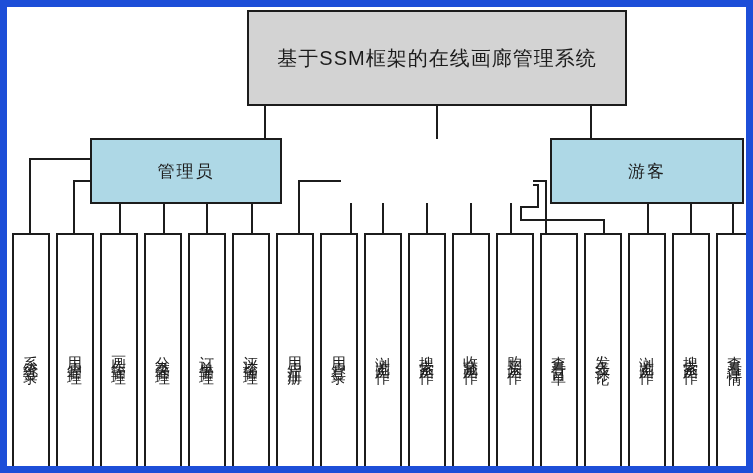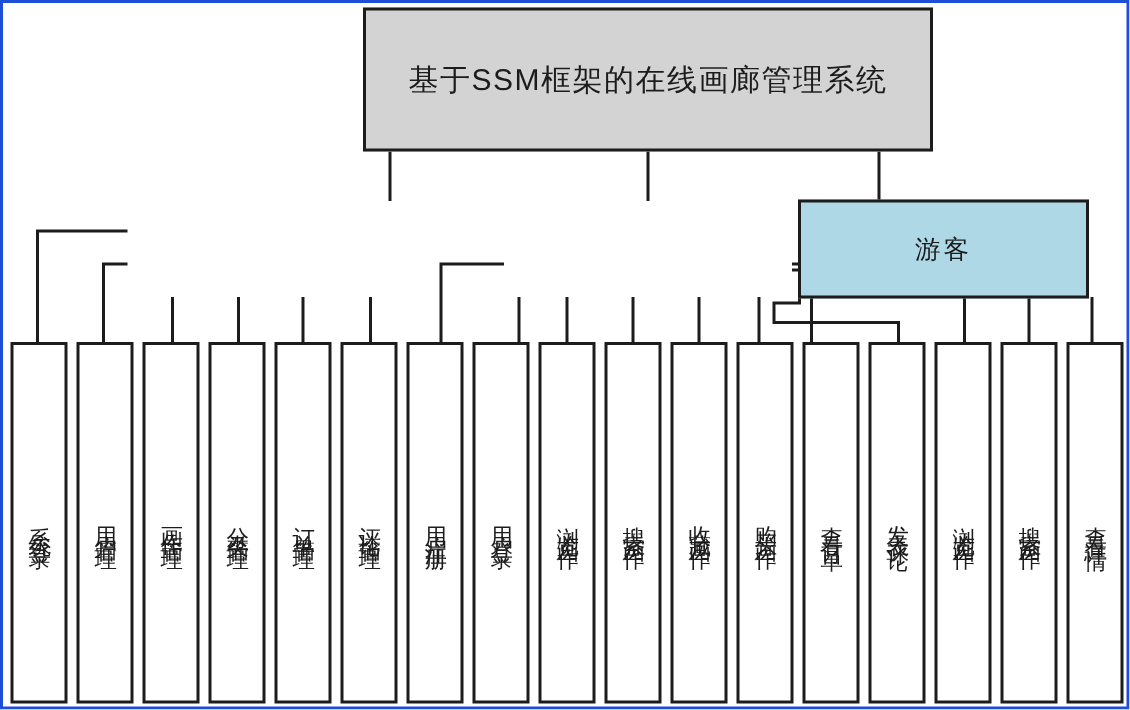--- a/index.html
+++ b/index.html
@@ -1,33 +1,33 @@
 <!DOCTYPE html>
 <html><head>
 <meta charset="utf-8">
 <style>
   html,body { margin:0; padding:0; background:#fff; font-family:"Liberation Sans", sans-serif; }
   .canvas {
     position:relative; width:753px; height:473px; box-sizing:border-box;
-    border:2px solid #1d4ed8; background:#fff; overflow:hidden;
+    border:7px solid #1d4ed8; background:#fff; overflow:hidden;
     color:#1c1c1c;
   }
   .wires { position:absolute; left:0; top:0; width:753px; height:473px; }
   .box {
     position:absolute; box-sizing:border-box; border:2px solid #1c1c1c;
     display:flex; align-items:center; justify-content:center; text-align:center;
   }
   .root {
     left:240px; top:3px; width:380px; height:96px;
     background:#d3d3d3; font-size:20px; letter-spacing:1px;
   }
   .role { top:131px; height:66px; background:#aed8e6; font-size:17px; letter-spacing:2px; }
   .role-admin { left:83px;  width:192px; }
   .role-user  { left:334px; width:193px; }
-  .role-guest { left:530px; width:194px; }
+  .role-guest { left:543px; width:194px; }
   .leaf { top:226px; width:38px; height:241px; background:#ffffff; }
   .vtext {
     writing-mode:vertical-rl; text-orientation:upright;
     font-size:15px; letter-spacing:5px; line-height:1;
   }
   .l1{left:5px}.l2{left:49px}.l3{left:93px}.l4{left:137px}.l5{left:181px}.l6{left:225px}
   .l7{left:269px}.l8{left:313px}.l9{left:357px}.l10{left:401px}.l11{left:445px}.l12{left:489px}
   .l13{left:533px}.l14{left:577px}.l15{left:621px}.l16{left:665px}.l17{left:709px}
 </style>
 </head>
@@ -60,20 +60,23 @@
       <polyline points="641,196 641,227"></polyline>
       <polyline points="684,196 684,227"></polyline>
       <polyline points="726,196 726,227"></polyline>
     </g>
   </svg>
 
   <div class="box root">
     <span>基于SSM框架的在线画廊管理系统</span>
   </div>
 
+  <div class="box role role-admin">
+    <span>管理员</span>
+  </div>
   <div class="box role role-guest">
     <span>游客</span>
   </div>
 
   <div class="box leaf l1">
     <span class="vtext">系统登录</span>
   </div>
   <div class="box leaf l2">
     <span class="vtext">用户管理</span>
   </div>

